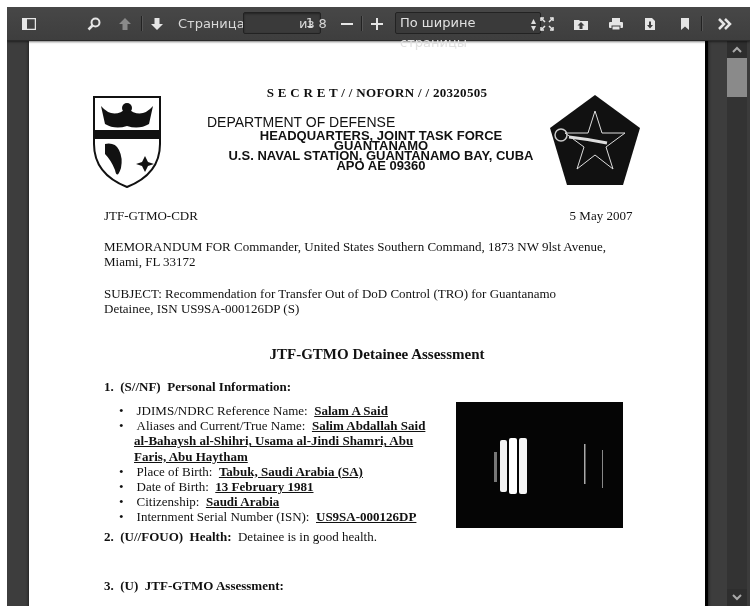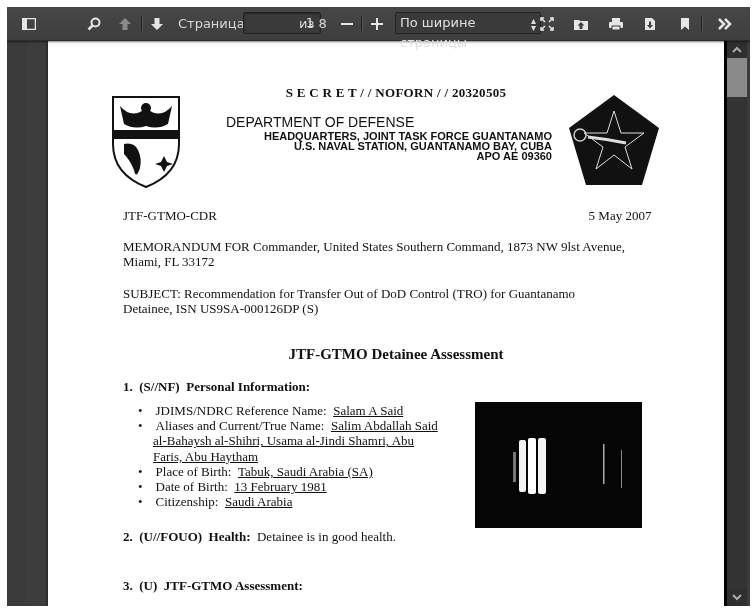--- a/index.html
+++ b/index.html
@@ -6,29 +6,29 @@
   body { width:756px; height:613px; background:#ffffff; position:relative; overflow:hidden; font-family:"DejaVu Sans", sans-serif; }
   .frame { position:absolute; left:7px; top:7px; width:743px; height:599px; background:#3b3b3b; overflow:hidden; }
   .toolbar { position:absolute; left:0; top:0; width:743px; height:33px; background:linear-gradient(#474747,#3e3e3e); border-bottom:1px solid #2a2a2a; box-shadow:0 1px 2px rgba(0,0,0,.5); z-index:2; }
   .tb { position:absolute; top:0; height:33px; display:flex; align-items:center; justify-content:center; color:#e6e6e6; }
   .tb svg { display:block; }
   .sep { position:absolute; top:9px; width:1px; height:15px; background:#222; border-right:1px solid #555; }
   .label { font-size:13px; color:#d8d8d8; }
   .page-input { position:absolute; left:236px; top:5px; width:78px; height:22px; background:#3a3a3a; border:1px solid #222; border-radius:2px; box-shadow:inset 0 1px 2px rgba(0,0,0,.4); color:#e0e0e0; font-size:13px; text-align:right; padding:0 6px; box-sizing:border-box; line-height:20px; font-family:"DejaVu Sans", sans-serif; }
   .zoom-select { position:absolute; left:388px; top:5px; width:146px; height:22px; background:#3a3a3a; border:1px solid #222; border-radius:2px; color:#e0e0e0; font-size:13px; line-height:20px; padding-left:4px; box-sizing:border-box; font-family:"DejaVu Sans", sans-serif; }
   .zoom-select .arr { position:absolute; right:4px; top:0; font-size:10px; line-height:10px; color:#ddd; }
-  .viewer { position:absolute; left:0; top:34px; width:720px; height:565px; background:#3d3d3d;margin-left:19px; }
+  .viewer { position:absolute; left:0; top:34px; width:720px; height:565px; background:#3d3d3d; }
   .page { position:absolute; left:22px; top:0; width:676px; height:600px; background:#fff; box-shadow:0 0 3px #111; border-right:3px solid #000; }
   .scrollbar { position:absolute; left:720px; top:34px; width:20px; height:565px; background:#333; }
   .scroll-up { position:absolute; left:0; top:0; width:20px; height:17px; background:#2e2e2e; }
   .scroll-thumb { position:absolute; left:0; top:17px; width:20px; height:39px; background:#8a8a8a; }
   .scroll-down { position:absolute; left:0; bottom:0; width:20px; height:17px; background:#2e2e2e; }
   .doc { position:absolute; font-family:"Liberation Serif", serif; color:#111; font-size:13px; }
   .arial { font-family:"Liberation Sans", sans-serif; }
-  u { text-decoration:underline; }
+  u { text-decoration:underline;font-weight:bold; }
 </style>
 </head>
 <body>
 
 <div class="frame">
   <div class="toolbar">
     <div class="tb" style="left:10px;width:24px;">
       <svg width="14" height="12">
           <rect x="0.5" y="0.5" width="13" height="11" fill="none" stroke="#e6e6e6" stroke-width="1.5"></rect>
           <rect x="1" y="1" width="4" height="10" fill="#e6e6e6"></rect>
@@ -118,21 +118,21 @@
         <path d="M3 3 L69 3 L69 50 Q69 80 36 93 Q3 80 3 50 Z" fill="#fff" stroke="#111" stroke-width="2"></path>
         <path d="M10 12 Q22 26 36 14 Q50 26 62 12 L58 30 Q48 36 36 32 Q24 36 14 30 Z" fill="#111"></path>
         <circle cx="36" cy="14" r="5" fill="#111"></circle>
         <rect x="3" y="36" width="66" height="9" fill="#111"></rect>
         <path d="M14 50 Q24 48 28 56 Q32 64 30 74 Q26 86 24 76 Q20 66 14 60 Z" fill="#111"></path>
         <polygon points="54,62 57,68 63,70 57,72 54,78 51,72 45,70 51,68" fill="#111"></polygon>
       </svg>
 
       <div class="doc" style="left:228px;top:44px;width:240px;text-align:center;font-weight:bold;font-size:13px;letter-spacing:0.3px;">S E C R E T / / NOFORN / / 20320505</div>
       <div class="doc arial" style="left:178px;top:73px;width:340px;text-align:left;font-weight:normal;font-size:14px;">DEPARTMENT OF DEFENSE</div>
-      <div class="doc arial" style="left:164px;top:90px;width:340px;text-align:right;font-weight:bold;font-size:11px;line-height:10px;">
+      <div class="doc arial" style="left:182px;top:90px;width:340px;text-align:center;font-weight:bold;font-size:13px;line-height:10px;">
         <div>HEADQUARTERS, JOINT TASK FORCE GUANTANAMO</div>
         <div>U.S. NAVAL STATION, GUANTANAMO BAY, CUBA</div>
         <div>APO AE 09360</div>
       </div>
 
       <svg class="doc" style="left:518px;top:52px;" width="96" height="96">
         <polygon points="48,2 93,35 76,92 20,92 3,35" fill="#111"></polygon>
         <polygon points="48,18 55,40 78,40 59,54 66,76 48,62 30,76 37,54 18,40 41,40" fill="none" stroke="#ddd" stroke-width="1"></polygon>
         <circle cx="14" cy="42" r="6" fill="none" stroke="#ccc" stroke-width="1.5"></circle>
         <path d="M22 44 Q40 46 60 50" stroke="#ddd" stroke-width="3" fill="none"></path>
@@ -158,20 +158,21 @@
       </div>
 
       <div class="doc" style="left:90px;top:362px;line-height:15.2px;width:330px;">
         <div>•&nbsp;&nbsp;&nbsp;&nbsp;<span>JDIMS/NDRC Reference Name:</span>&nbsp;&nbsp;<u>Salam A Said</u></div>
         <div>•&nbsp;&nbsp;&nbsp;&nbsp;<span>Aliases and Current/True Name:</span>&nbsp;&nbsp;<u>Salim Abdallah Said</u></div>
         <div style="padding-left:15px;"><u>al-Bahaysh al-Shihri, Usama al-Jindi Shamri, Abu</u></div>
         <div style="padding-left:15px;"><u>Faris, Abu Haytham</u></div>
         <div>•&nbsp;&nbsp;&nbsp;&nbsp;<span>Place of Birth:</span>&nbsp;&nbsp;<u>Tabuk, Saudi Arabia (SA)</u></div>
         <div>•&nbsp;&nbsp;&nbsp;&nbsp;<span>Date of Birth:</span>&nbsp;&nbsp;<u>13 February 1981</u></div>
         <div>•&nbsp;&nbsp;&nbsp;&nbsp;<span>Citizenship:</span>&nbsp;&nbsp;<u>Saudi Arabia</u></div>
+        <div>•&nbsp;&nbsp;&nbsp;&nbsp;<span>Internment Serial Number (ISN):</span>&nbsp;&nbsp;<u>US9SA-000126DP</u></div>
       </div>
 
       <svg class="doc" style="left:427px;top:361px;" width="167" height="126">
         <rect x="0" y="0" width="167" height="126" fill="#050505"></rect>
         <rect x="44" y="38" width="7" height="52" fill="#f2f2f2" rx="2"></rect>
         <rect x="53" y="36" width="8" height="56" fill="#ffffff" rx="2"></rect>
         <rect x="63" y="36" width="8" height="56" fill="#f5f5f5" rx="2"></rect>
         <rect x="38" y="50" width="3" height="30" fill="#777"></rect>
         <rect x="128" y="42" width="1.5" height="40" fill="#aaa"></rect>
         <rect x="146" y="48" width="1" height="38" fill="#888"></rect>

